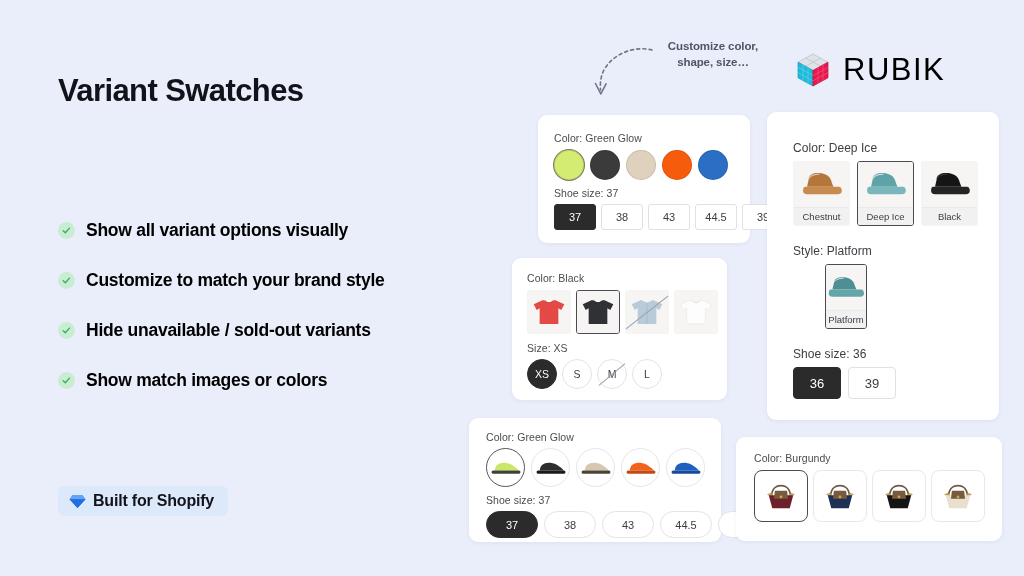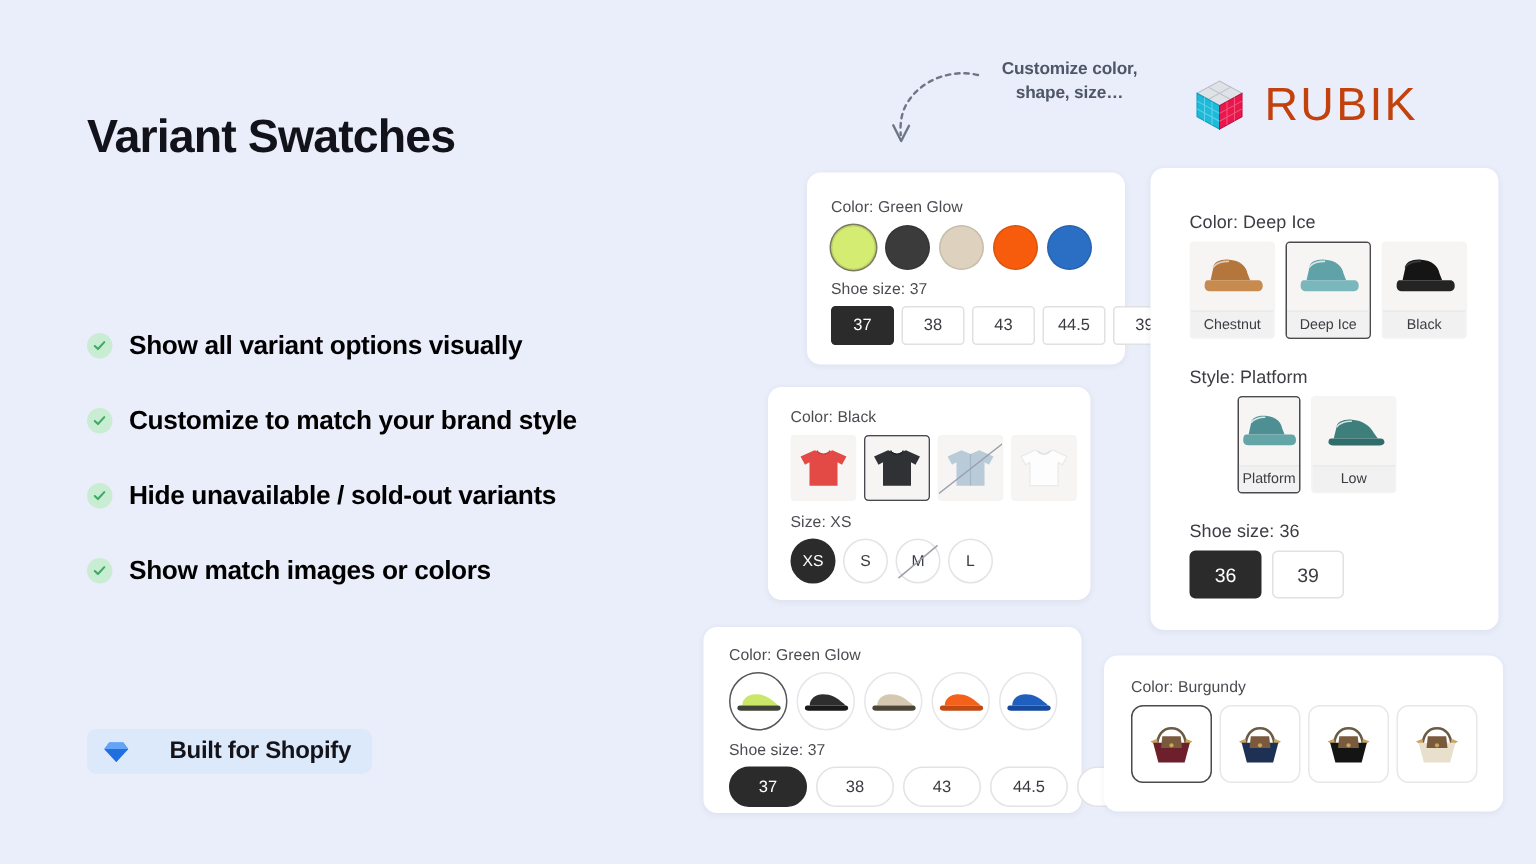--- a/index.html
+++ b/index.html
@@ -60,21 +60,20 @@
     display: flex;
     align-items: center;
     gap: 7px;
     padding: 0 14px 0 11px;
   }
   #shopify-badge .label {
     font-size: 16px;
     font-weight: bold;
     color: #14131a;
     letter-spacing: -0.2px;
-    margin-left: 20px;
   }
 
   
   #annotation {
     position: absolute;
     left: 648px; top: 38px;
     width: 130px;
     text-align: center;
     font-size: 11.5px;
     font-weight: bold;
@@ -93,21 +92,21 @@
     position: absolute;
     left: 795px; top: 52px;
     display: flex;
     align-items: center;
     gap: 12px;
   }
   #brand-logo .wordmark {
     font-size: 31px;
     font-weight: 500;
     letter-spacing: 1.5px;
-    color: #c2410c;
+    color: #000000;
   }
 
   
   .card {
     position: absolute;
     background: #ffffff;
     border-radius: 9px;
     box-shadow: 0 1px 4px rgba(40,50,90,0.07);
   }
   .opt-label {
@@ -447,30 +446,20 @@
       <div class="pic" style="height:45px;">
         <svg width="44" height="30" viewBox="0 0 50 34">
           <path d="M10 10 C10 5 16 3 22 3.5 C30 4 35 8 36 14 L38 19 H8 Z" fill="#4e8f93"></path>
           <path d="M6 19 H44 C46.5 19 47.5 21.5 47.5 24 C47.5 26.5 46 28 43 28 H8 C5 28 3.5 26.5 3.5 24 C3.5 21.5 4 19 6 19 Z" fill="#64a5a8"></path>
           <path d="M10 9.5 C12 6 18 4.5 22 4.8" fill="none" stroke="#dfe7e6" stroke-width="1.2"></path>
         </svg>
       </div>
       <div class="cap">Platform</div>
     </div>
 
-    <div class="img-tile" style="width:57px;">
-      <div class="pic" style="height:45px;">
-        <svg width="44" height="26" viewBox="0 0 50 30">
-          <path d="M11 12 C11 7 17 5 23 5.5 C31 6 37 10 40 16 L43 20 H9 Z" fill="#3e7f7c"></path>
-          <path d="M7 20 H45 C47 20 48 21.3 48 22.8 C48 24.3 46.6 25.3 44 25.3 H9 C6.4 25.3 5 24.3 5 22.8 C5 21.3 5.6 20 7 20 Z" fill="#2f6d6a"></path>
-          <path d="M11 11.5 C13 8 19 6.5 23 6.8" fill="none" stroke="#d9e2e0" stroke-width="1.2"></path>
-        </svg>
-      </div>
-      <div class="cap">Low</div>
-    </div>
   </div>
 
   <div class="opt-label lg" style="position:absolute; left:26px; top:235px;">Shoe size: 36</div>
 
   <div class="swatch-row" style="position:absolute; left:26px; top:255px; gap:7px;">
     <div class="size-btn lg sel">36</div>
     <div class="size-btn lg">39</div>
   </div>
 </div>
 

